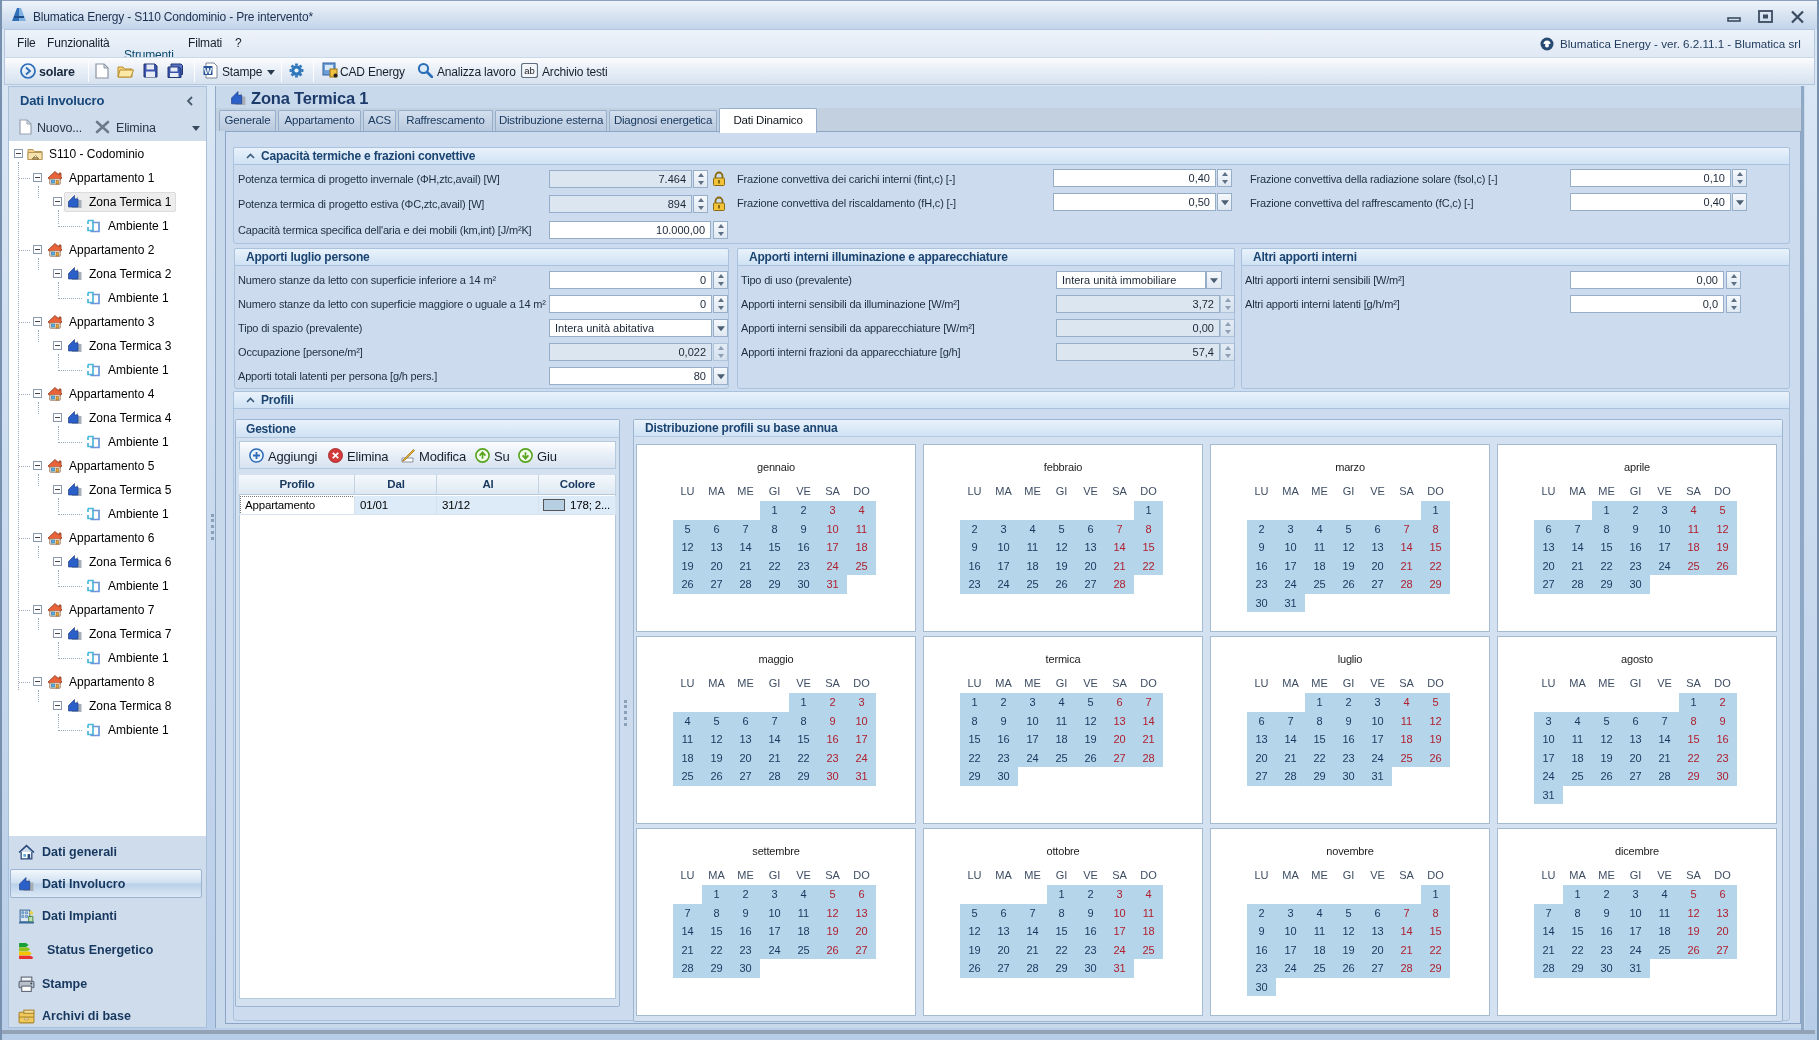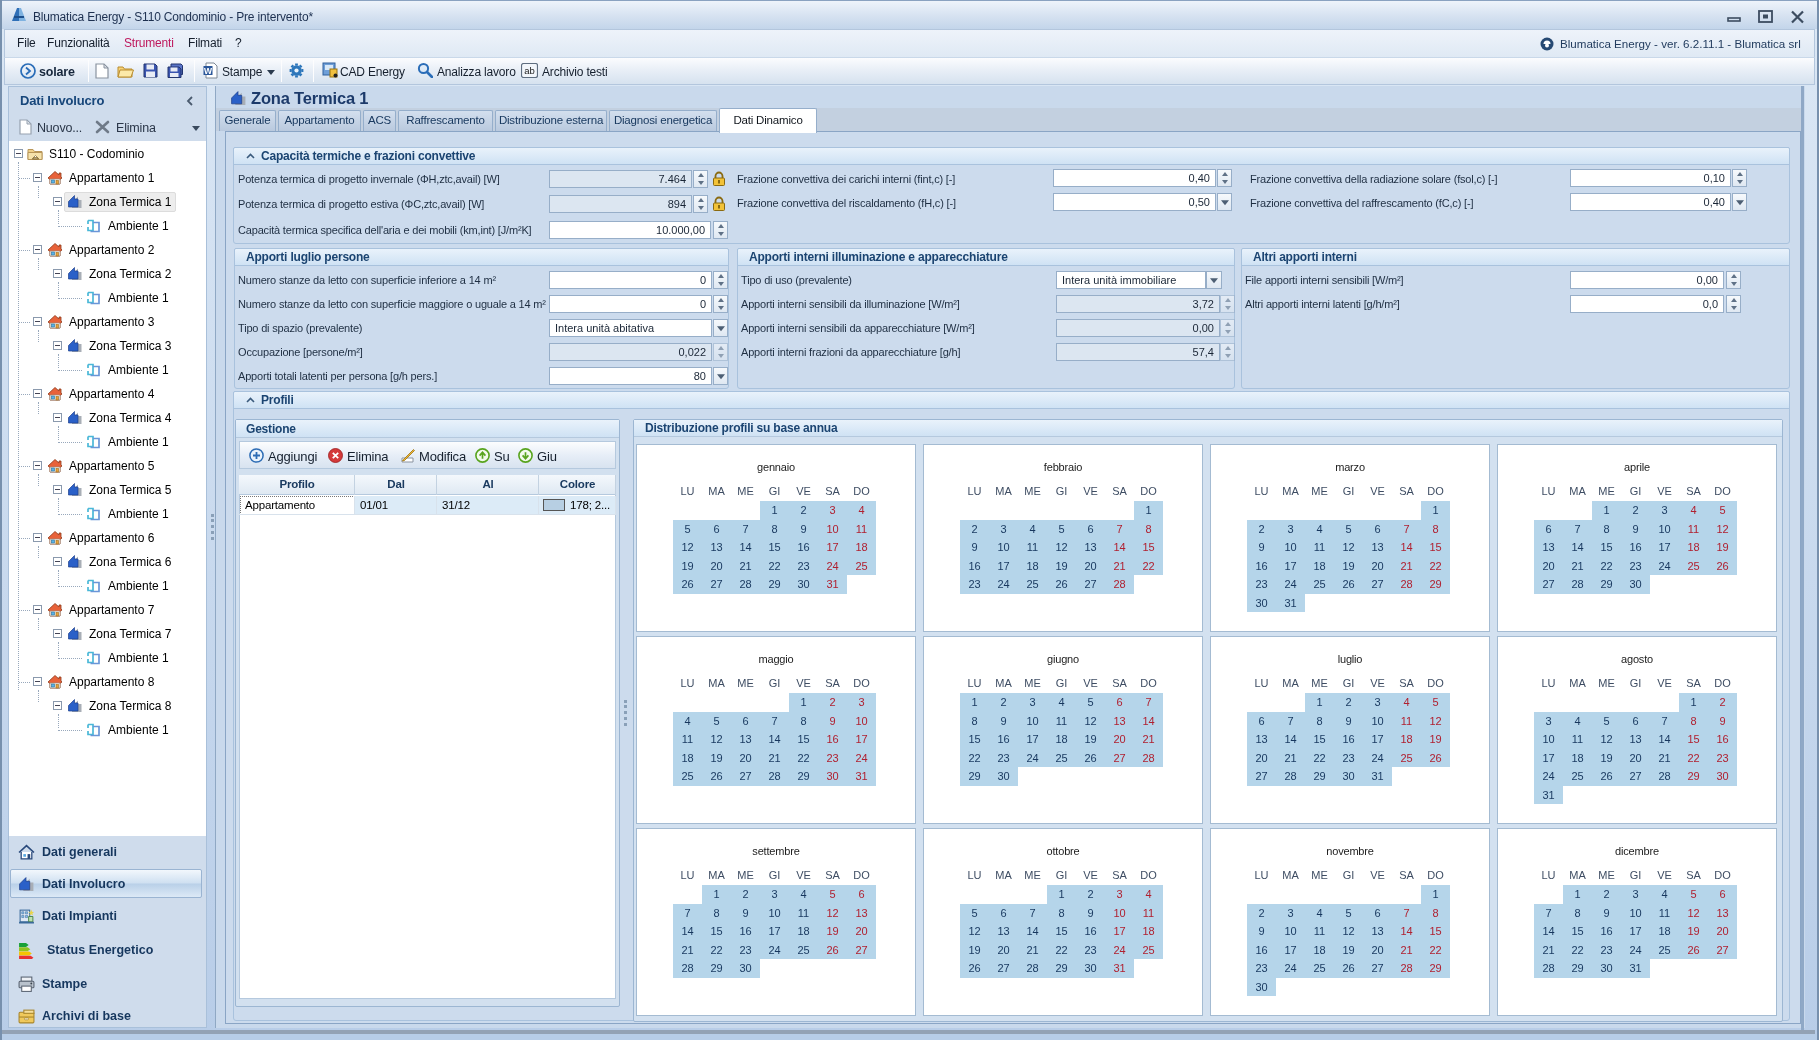--- a/index.html
+++ b/index.html
@@ -30,21 +30,21 @@
 <div class="lbl f12" style="left:33px;top:10px;color:#1d3050">Blumatica Energy - S110 Condominio - Pre intervento*</div>
 <svg class="abs" style="left:1726px;top:10px" width="80" height="14" viewBox="0 0 80 14">
 <rect x="2" y="8" width="12" height="3" fill="none" stroke="#3c4c60" stroke-width="1.6"></rect>
 <rect x="33" y="1" width="13" height="11" fill="none" stroke="#3c4c60" stroke-width="1.8"></rect>
 <rect x="37" y="4.5" width="5" height="4" fill="#3c4c60"></rect>
 <path d="M66 1.5 L77 12.5 M77 1.5 L66 12.5" stroke="#3c4c60" stroke-width="2.2"></path>
 </svg>
 <div class="abs" style="left:4px;top:29px;width:1811px;height:28px;background:linear-gradient(#eef3fa,#dfe9f4);border:1px solid #b3c6dd;border-bottom:0"></div>
 <div class="lbl f12" style="left:17px;top:36px;color:#16202e">File</div>
 <div class="lbl f12" style="left:47px;top:36px;color:#16202e">Funzionalità</div>
-<div class="lbl f12" style="left:124px;top:36px;color:#be185d">Strumenti</div>
+<div class="lbl f12" style="left:124px;top:48px;color:#0c4a6e">Strumenti</div>
 <div class="lbl f12" style="left:188px;top:36px;color:#16202e">Filmati</div>
 <div class="lbl f12" style="left:235px;top:36px;color:#16202e">?</div>
 <svg class="abs" style="left:1540px;top:37px" width="14" height="14" viewBox="0 0 14 14">
 <circle cx="7" cy="7" r="6.5" fill="#274a73"></circle>
     <path d="M3.5 7 a3.5 3.5 0 0 1 7 0" fill="#fff"></path>
     <circle cx="7" cy="8.6" r="2" fill="#fff"></circle>
   </svg>
 <div class="lbl" style="left:1560px;top:37px;color:#223c5e;font-size:11.6px;letter-spacing:0">Blumatica Energy - ver. 6.2.11.1 - Blumatica srl</div>
 <div class="abs" style="left:4px;top:57px;width:1811px;height:28px;background:linear-gradient(#fbfcfe,#e9eff7 45%,#d6e2ef);border:1px solid #b3c6dd;border-top:1px solid #c9d8e9"></div>
 <svg class="abs" style="left:20px;top:63px" width="16" height="16" viewBox="0 0 16 16">
@@ -524,21 +524,21 @@
   </div>
 <div class="lbl" style="left:741px;top:346px">Apporti interni frazioni da apparecchiature [g/h]</div>
 <div class="fld dis" style="left:1056px;top:343px;width:164px;height:18px;line-height:16px">57,4</div>
 <div class="spin" style="left:1220px;top:343px;width:15px;height:18px;opacity:0.55;">
     <i class="u"></i>
     <i class="d"></i>
   </div>
 <div class="abs" style="left:1241px;top:248px;width:549px;height:141px;border:1px solid #a9c2dd;border-radius:3px;background:#ccdbed"></div>
 <div class="abs" style="left:1241px;top:248px;width:549px;height:18px;background:linear-gradient(#e9f2fb,#cfe2f4);border:1px solid #a9c2dd;border-radius:2px 2px 0 0"></div>
 <div class="lbl" style="left:1253px;top:250px;font-weight:bold;color:#1b4471;font-size:12px;letter-spacing:-0.2px">Altri apporti interni</div>
-<div class="lbl" style="left:1245px;top:274px">File apporti interni sensibili [W/m²]</div>
+<div class="lbl" style="left:1245px;top:274px">Altri apporti interni sensibili [W/m²]</div>
 <div class="fld" style="left:1570px;top:271px;width:154px;height:18px;line-height:16px">0,00</div>
 <div class="spin" style="left:1726px;top:271px;width:15px;height:18px;">
     <i class="u"></i>
     <i class="d"></i>
   </div>
 <div class="lbl" style="left:1245px;top:298px">Altri apporti interni latenti [g/h/m²]</div>
 <div class="fld" style="left:1570px;top:295px;width:154px;height:18px;line-height:16px">0,0</div>
 <div class="spin" style="left:1726px;top:295px;width:15px;height:18px;">
     <i class="u"></i>
     <i class="d"></i>
@@ -908,21 +908,21 @@
         <td style="width:29px;height:18.5px;text-align:center;vertical-align:middle;font-size:11px;color:#17375e;background:#b5d5ea;padding:0">26</td>
         <td style="width:29px;height:18.5px;text-align:center;vertical-align:middle;font-size:11px;color:#17375e;background:#b5d5ea;padding:0">27</td>
         <td style="width:29px;height:18.5px;text-align:center;vertical-align:middle;font-size:11px;color:#17375e;background:#b5d5ea;padding:0">28</td>
         <td style="width:29px;height:18.5px;text-align:center;vertical-align:middle;font-size:11px;color:#17375e;background:#b5d5ea;padding:0">29</td>
         <td style="width:29px;height:18.5px;text-align:center;vertical-align:middle;font-size:11px;color:#b02030;background:#b5d5ea;padding:0">30</td>
         <td style="width:29px;height:18.5px;text-align:center;vertical-align:middle;font-size:11px;color:#b02030;background:#b5d5ea;padding:0">31</td>
       </tr>
     </tbody>
   </table>
 <div class="abs" style="left:923px;top:636px;width:280px;height:188px;background:#fff;border:1px solid #a4bbd2"></div>
-<div class="lbl" style="left:923px;top:653px;width:280px;text-align:center;color:#1c1c1c">giugno</div>
+<div class="lbl" style="left:923px;top:653px;width:280px;text-align:center;color:#1c1c1c">termica</div>
 <table style="position:absolute;left:960px;top:672px;border-collapse:collapse">
     <tbody>
       <tr>
         <td style="width:29px;height:21px;text-align:center;vertical-align:middle;font-size:11px;color:#3e4d63;padding:0">LU</td>
         <td style="width:29px;height:21px;text-align:center;vertical-align:middle;font-size:11px;color:#3e4d63;padding:0">MA</td>
         <td style="width:29px;height:21px;text-align:center;vertical-align:middle;font-size:11px;color:#3e4d63;padding:0">ME</td>
         <td style="width:29px;height:21px;text-align:center;vertical-align:middle;font-size:11px;color:#3e4d63;padding:0">GI</td>
         <td style="width:29px;height:21px;text-align:center;vertical-align:middle;font-size:11px;color:#3e4d63;padding:0">VE</td>
         <td style="width:29px;height:21px;text-align:center;vertical-align:middle;font-size:11px;color:#3e4d63;padding:0">SA</td>
         <td style="width:29px;height:21px;text-align:center;vertical-align:middle;font-size:11px;color:#3e4d63;padding:0">DO</td>

